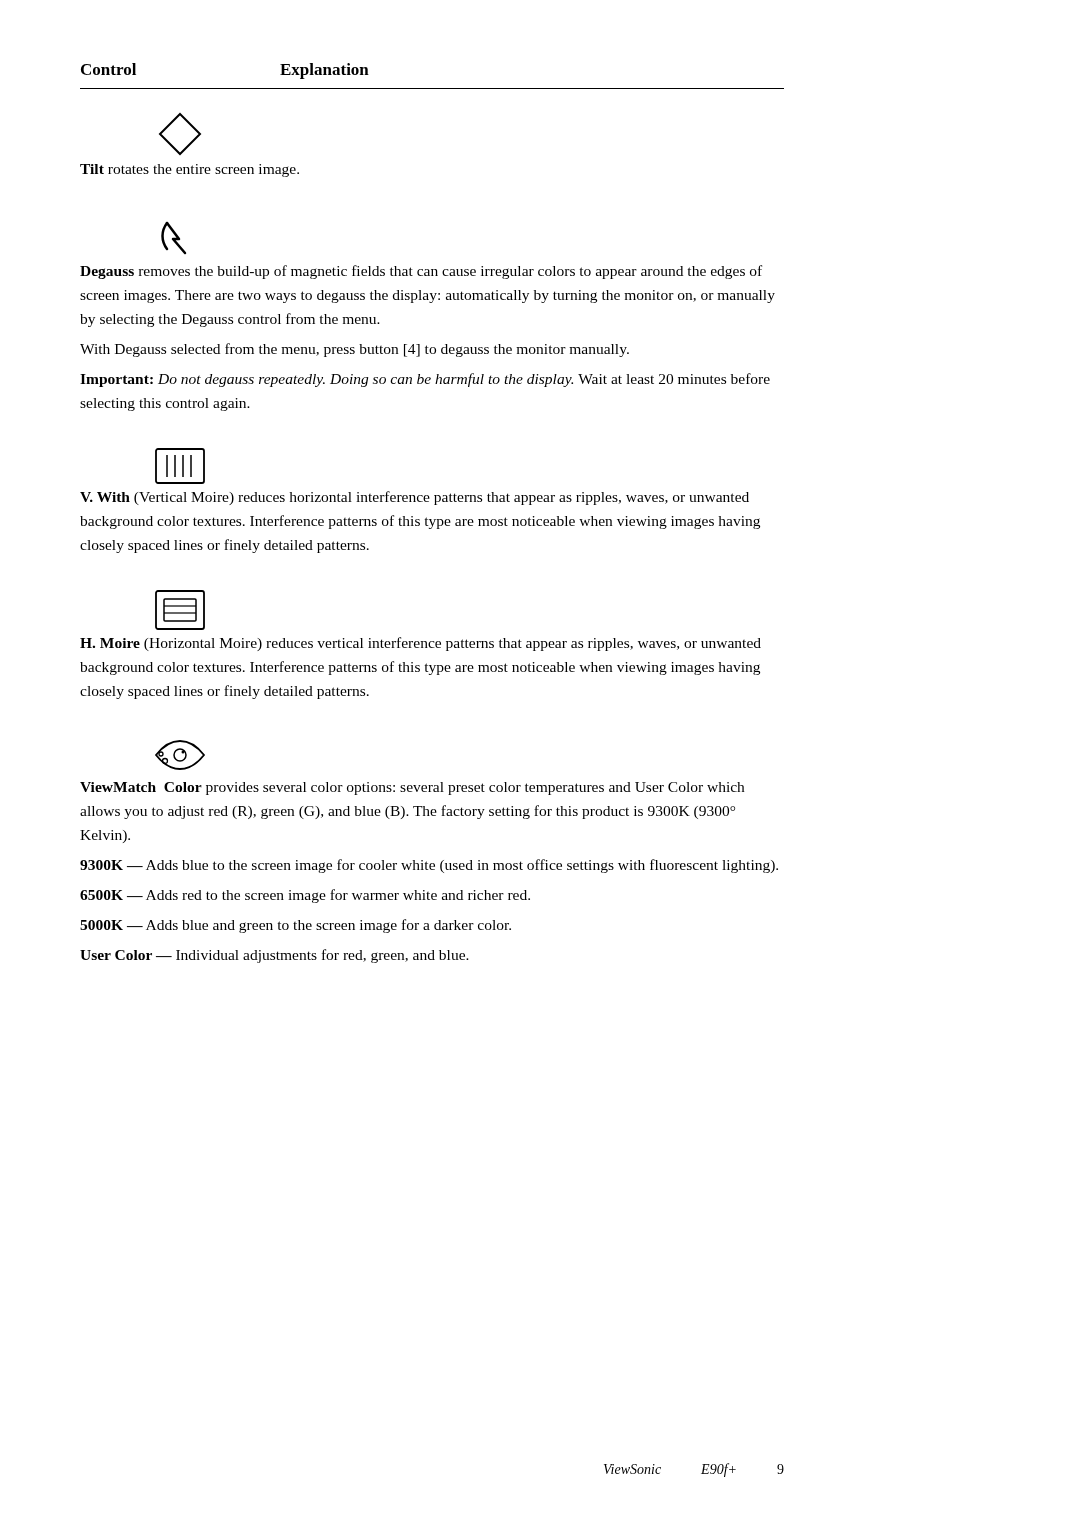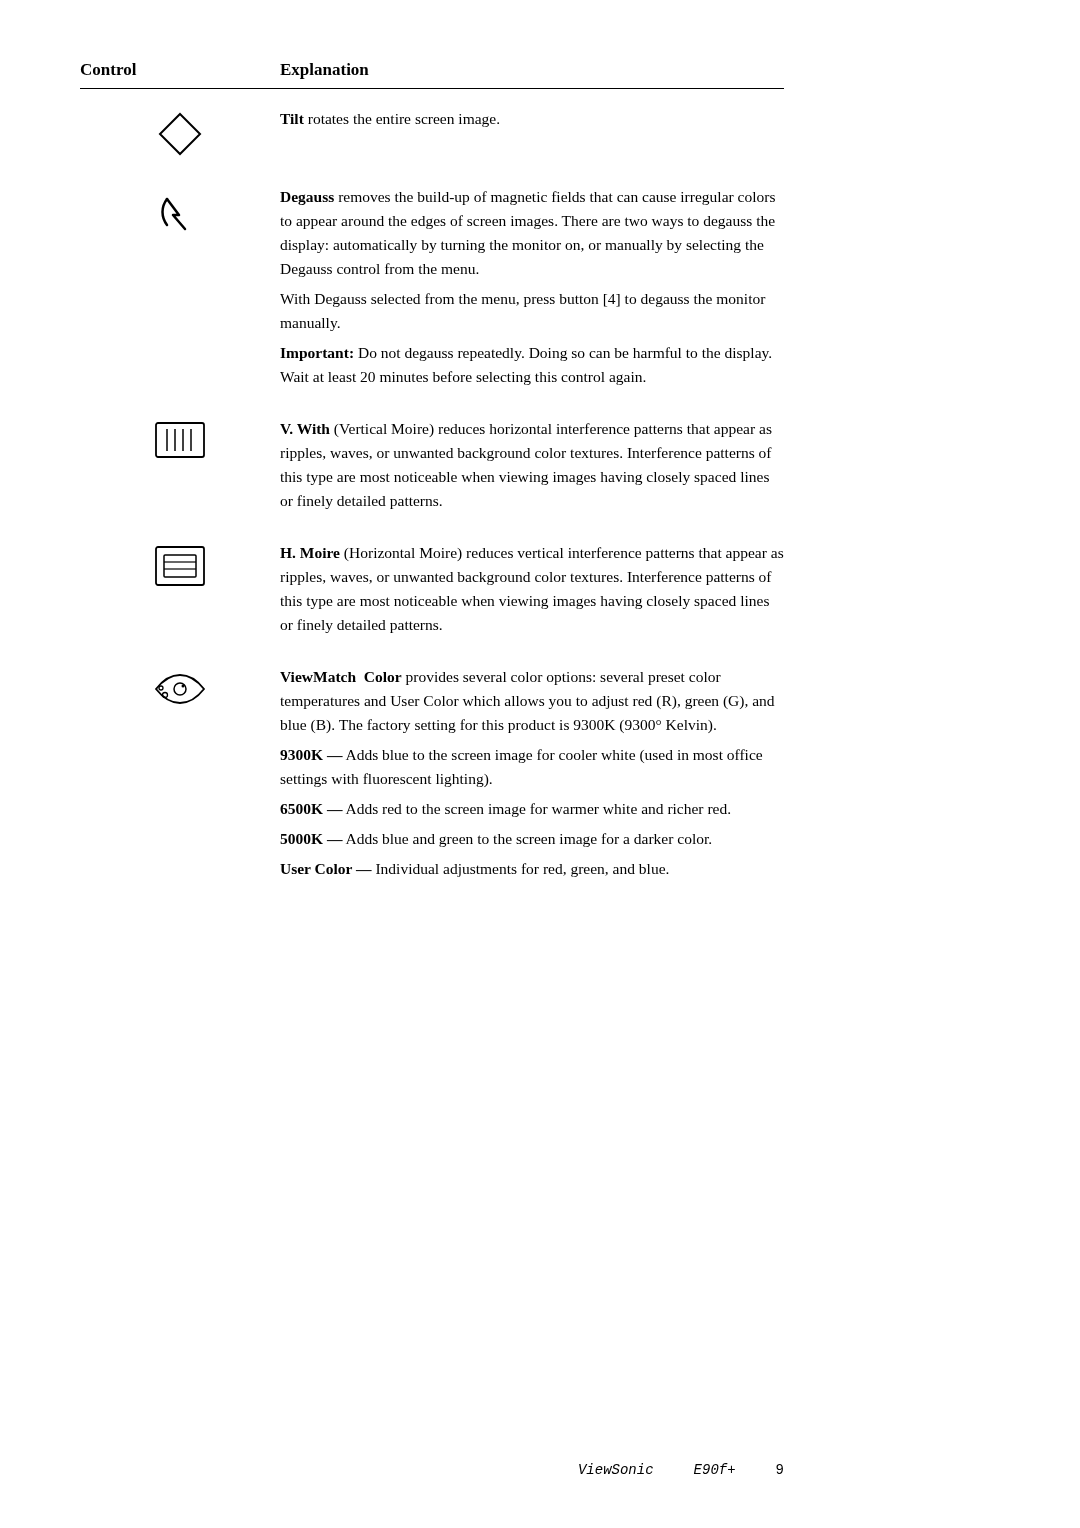--- a/index.html
+++ b/index.html
@@ -40,21 +40,21 @@
       font-size: 17px;
     }
 
     .col-explanation-header {
       font-weight: bold;
       font-size: 17px;
     }
 
     .table-row {
       display: flex;
-      flex-direction: row;
+      flex-direction: column;
       margin-bottom: 28px;
       align-items: flex-start;
     }
 
     .icon-cell {
       width: 200px;
       min-width: 200px;
       display: flex;
       align-items: flex-start;
       justify-content: center;
@@ -72,33 +72,33 @@
 
     .text-cell p:last-child {
       margin-bottom: 0;
     }
 
     .bold-term {
       font-weight: bold;
     }
 
     .italic-text {
+      font-style: italic;
     }
 
     .footer {
       position: absolute;
       bottom: 50px;
       left: 68px;
       right: 80px;
       display: flex;
       justify-content: flex-end;
       align-items: center;
       font-size: 14px;
       font-style: italic;
-      font-family: Liberation Mono, monospace;
     }
 
     .footer-brand {
       margin-right: 40px;
     }
 
     .footer-model {
       margin-right: 40px;
     }
 

